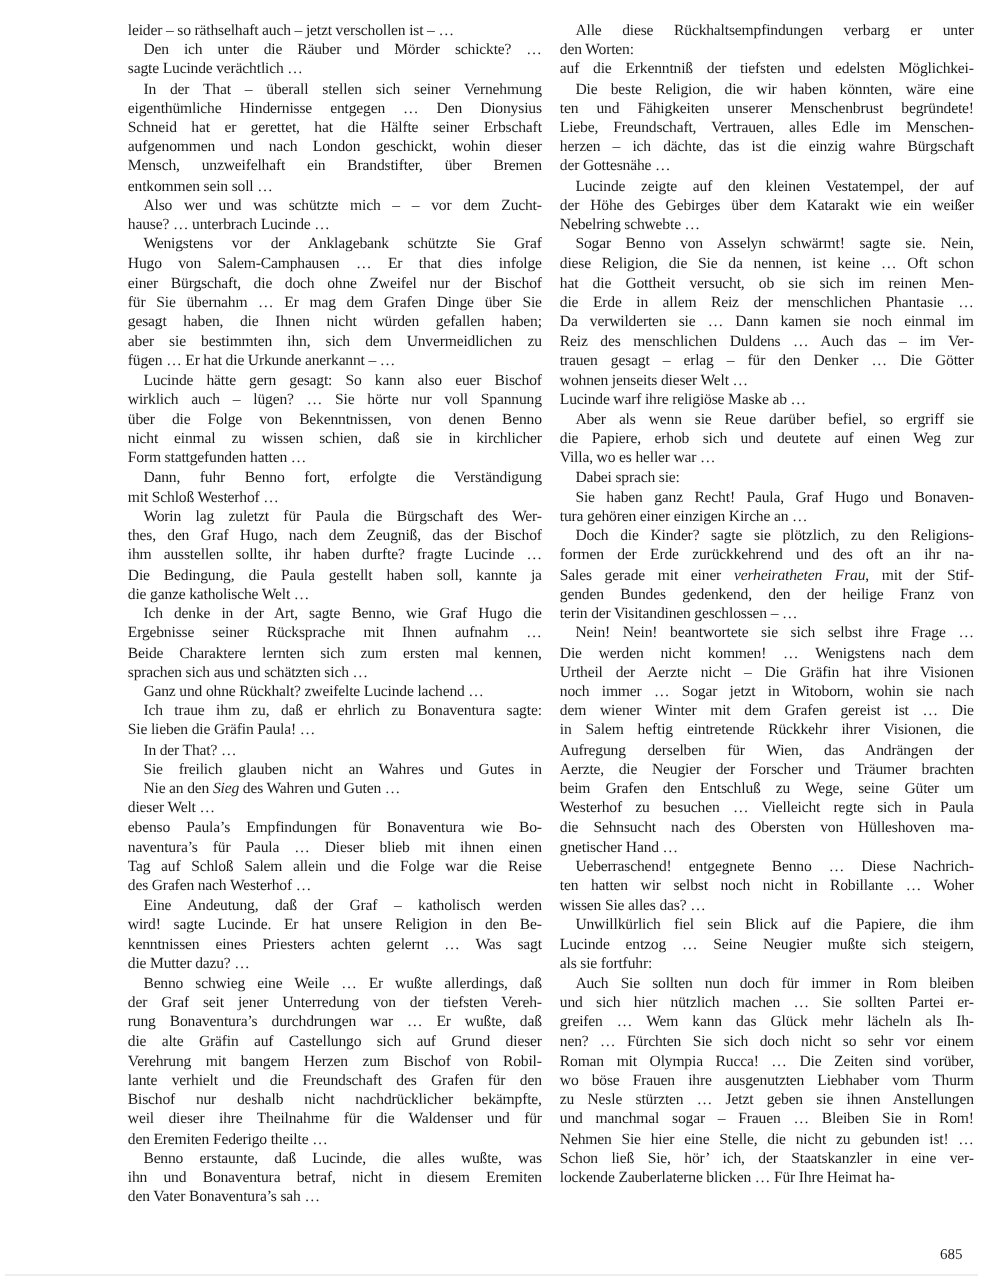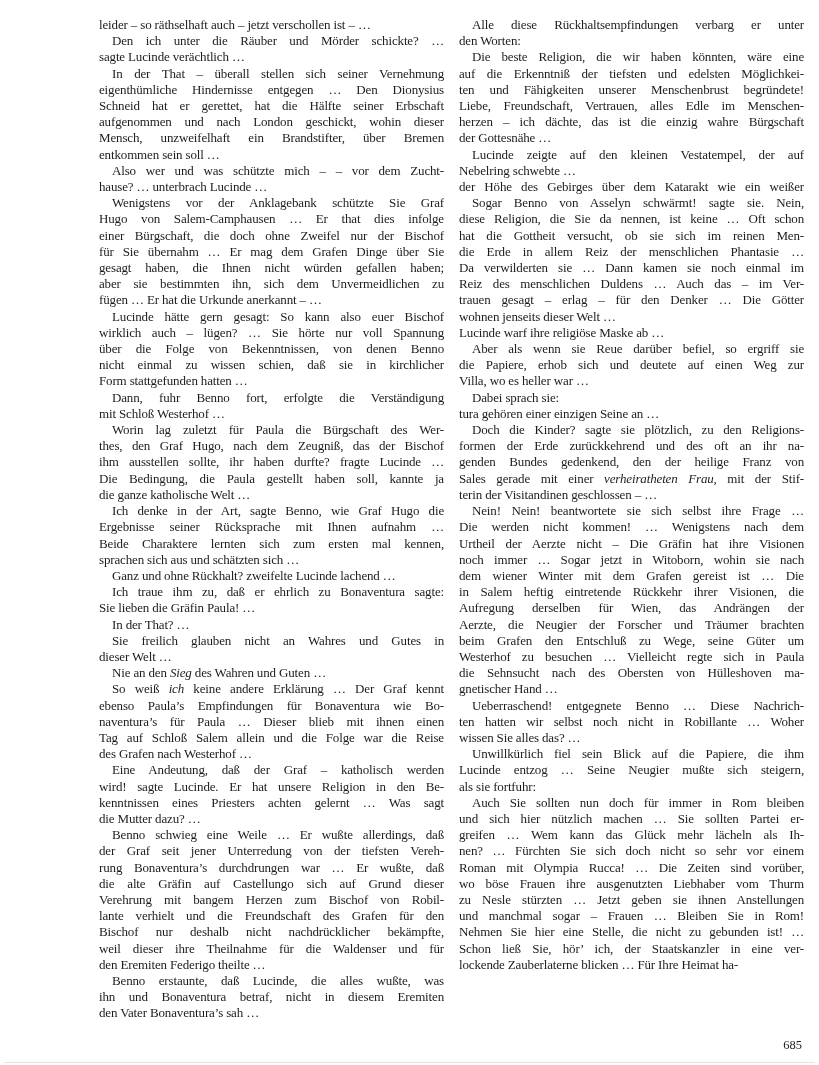--- a/index.html
+++ b/index.html
@@ -15,20 +15,21 @@
   .page::after {
     content: "";
     position: absolute;
     left: 4px; right: 4px; bottom: 2px;
     border-bottom: 1px solid #e3e3e3;
   }
   .columns {
     display: flex;
     padding: 17px 0 0 99px;
     gap: 15px;
+    justify-content: center;
   }
   .col {
     width: 345px;
     flex: 0 0 345px;
   }
   .line {
     font-size: 13px;
     line-height: 16.2px;
     letter-spacing: -0.15px;
     text-align: justify;
@@ -89,23 +90,22 @@
         <div class="line last">die ganze katholische Welt …</div>
         <div class="line indent">Ich denke in der Art, sagte Benno, wie Graf Hugo die</div>
         <div class="line">Ergebnisse seiner Rücksprache mit Ihnen aufnahm …</div>
         <div class="line">Beide Charaktere lernten sich zum ersten mal kennen,</div>
         <div class="line last">sprachen sich aus und schätzten sich …</div>
         <div class="line indent last">Ganz und ohne Rückhalt? zweifelte Lucinde lachend …</div>
         <div class="line indent">Ich traue ihm zu, daß er ehrlich zu Bonaventura sagte:</div>
         <div class="line last">Sie lieben die Gräfin Paula! …</div>
         <div class="line indent last">In der That? …</div>
         <div class="line indent">Sie freilich glauben nicht an Wahres und Gutes in</div>
+        <div class="line indent last">Nie an den <i>Sieg</i> des Wahren und Guten …</div>
         <div class="line last">dieser Welt …</div>
-        <div class="line indent last">Nie an den <i>Sieg</i> des Wahren und Guten …</div>
-        <div class="line indent">So weiß <i>ich</i> keine andere Erklärung … Der Graf kennt</div>
         <div class="line">ebenso Paula’s Empfindungen für Bonaventura wie Bo-</div>
         <div class="line">naventura’s für Paula … Dieser blieb mit ihnen einen</div>
         <div class="line">Tag auf Schloß Salem allein und die Folge war die Reise</div>
         <div class="line last">des Grafen nach Westerhof …</div>
         <div class="line indent">Eine Andeutung, daß der Graf – katholisch werden</div>
         <div class="line">wird! sagte Lucinde. Er hat unsere Religion in den Be-</div>
         <div class="line">kenntnissen eines Priesters achten gelernt … Was sagt</div>
         <div class="line last">die Mutter dazu? …</div>
         <div class="line indent">Benno schwieg eine Weile … Er wußte allerdings, daß</div>
         <div class="line">der Graf seit jener Unterredung von der tiefsten Vereh-</div>
@@ -116,47 +116,48 @@
         <div class="line">Bischof nur deshalb nicht nachdrücklicher bekämpfte,</div>
         <div class="line">weil dieser ihre Theilnahme für die Waldenser und für</div>
         <div class="line last">den Eremiten Federigo theilte …</div>
         <div class="line indent">Benno erstaunte, daß Lucinde, die alles wußte, was</div>
         <div class="line">ihn und Bonaventura betraf, nicht in diesem Eremiten</div>
         <div class="line last">den Vater Bonaventura’s sah …</div>
       </div>
     <div class="col">
         <div class="line indent">Alle diese Rückhaltsempfindungen verbarg er unter</div>
         <div class="line last">den Worten:</div>
+        <div class="line">auf die Erkenntniß der tiefsten und edelsten Möglichkei-</div>
         <div class="line indent">Die beste Religion, die wir haben könnten, wäre eine</div>
-        <div class="line">auf die Erkenntniß der tiefsten und edelsten Möglichkei-</div>
         <div class="line">ten und Fähigkeiten unserer Menschenbrust begründete!</div>
         <div class="line">Liebe, Freundschaft, Vertrauen, alles Edle im Menschen-</div>
         <div class="line">herzen – ich dächte, das ist die einzig wahre Bürgschaft</div>
         <div class="line last">der Gottesnähe …</div>
         <div class="line indent">Lucinde zeigte auf den kleinen Vestatempel, der auf</div>
+        <div class="line">der Höhe des Gebirges über dem Katarakt wie ein weißer</div>
         <div class="line last">Nebelring schwebte …</div>
-        <div class="line">der Höhe des Gebirges über dem Katarakt wie ein weißer</div>
         <div class="line indent">Sogar Benno von Asselyn schwärmt! sagte sie. Nein,</div>
         <div class="line">diese Religion, die Sie da nennen, ist keine … Oft schon</div>
         <div class="line">hat die Gottheit versucht, ob sie sich im reinen Men-</div>
         <div class="line">die Erde in allem Reiz der menschlichen Phantasie …</div>
         <div class="line">Da verwilderten sie … Dann kamen sie noch einmal im</div>
         <div class="line">Reiz des menschlichen Duldens … Auch das – im Ver-</div>
         <div class="line">trauen gesagt – erlag – für den Denker … Die Götter</div>
         <div class="line last">wohnen jenseits dieser Welt …</div>
         <div class="line last">Lucinde warf ihre religiöse Maske ab …</div>
         <div class="line indent">Aber als wenn sie Reue darüber befiel, so ergriff sie</div>
         <div class="line">die Papiere, erhob sich und deutete auf einen Weg zur</div>
         <div class="line last">Villa, wo es heller war …</div>
         <div class="line indent last">Dabei sprach sie:</div>
-        <div class="line last">tura gehören einer einzigen Seine an …</div>
+        <div class="line indent">Sie haben ganz Recht! Paula, Graf Hugo und Bonaven-</div>
+        <div class="line last">tura gehören einer einzigen Kirche an …</div>
         <div class="line indent">Doch die Kinder? sagte sie plötzlich, zu den Religions-</div>
         <div class="line">formen der Erde zurückkehrend und des oft an ihr na-</div>
+        <div class="line">Sales gerade mit einer <i>verheiratheten Frau</i>, mit der Stif-</div>
         <div class="line">genden Bundes gedenkend, den der heilige Franz von</div>
-        <div class="line">Sales gerade mit einer <i>verheiratheten Frau</i>, mit der Stif-</div>
         <div class="line last">terin der Visitandinen geschlossen – …</div>
         <div class="line indent">Nein! Nein! beantwortete sie sich selbst ihre Frage …</div>
         <div class="line">Die werden nicht kommen! … Wenigstens nach dem</div>
         <div class="line">Urtheil der Aerzte nicht – Die Gräfin hat ihre Visionen</div>
         <div class="line">noch immer … Sogar jetzt in Witoborn, wohin sie nach</div>
         <div class="line">dem wiener Winter mit dem Grafen gereist ist … Die</div>
         <div class="line">in Salem heftig eintretende Rückkehr ihrer Visionen, die</div>
         <div class="line">Aufregung derselben für Wien, das Andrängen der</div>
         <div class="line">Aerzte, die Neugier der Forscher und Träumer brachten</div>
         <div class="line">beim Grafen den Entschluß zu Wege, seine Güter um</div>

